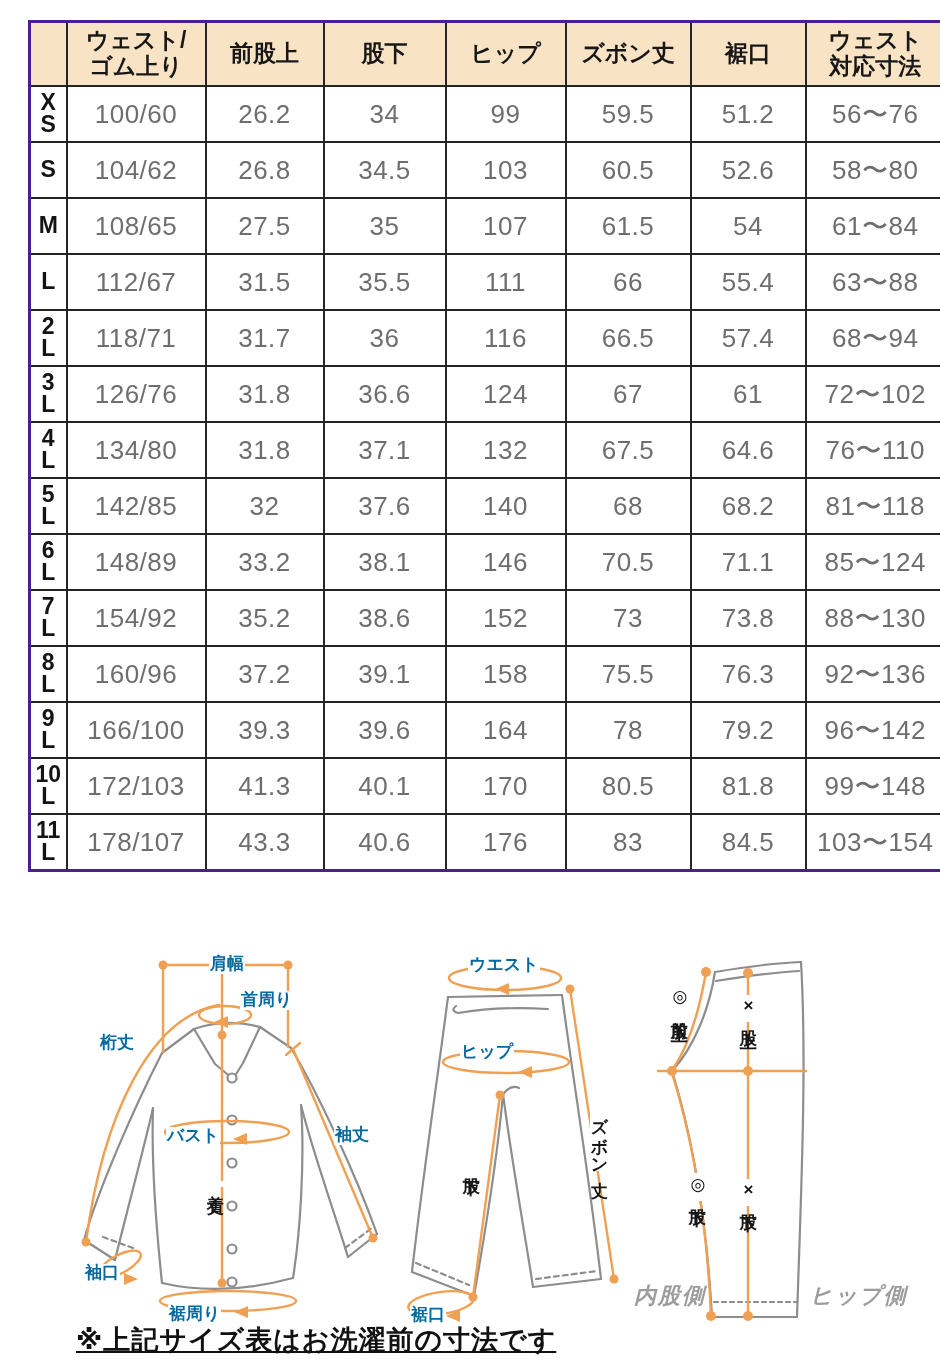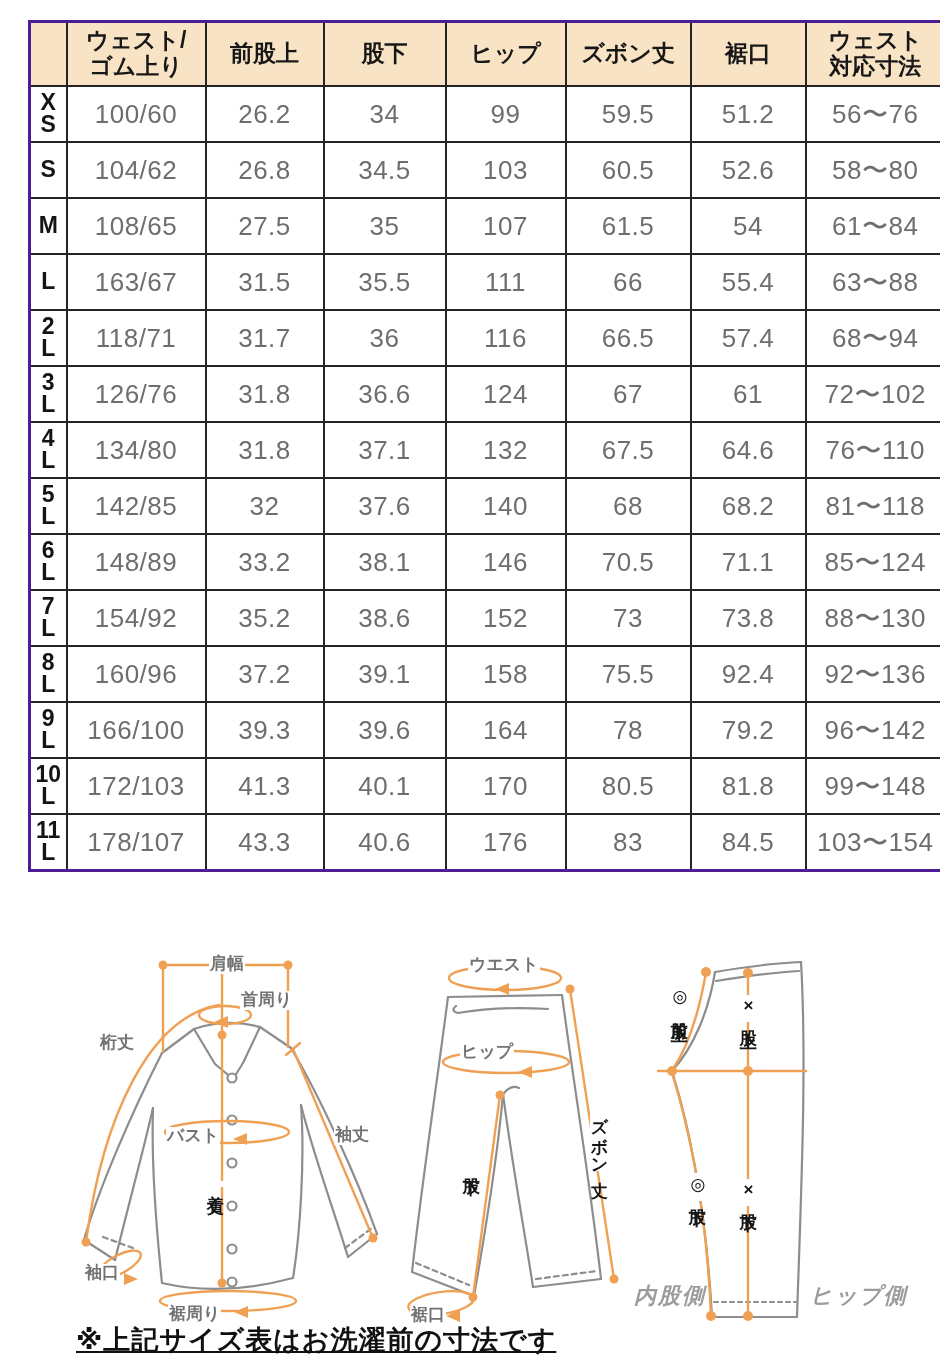--- a/index.html
+++ b/index.html
@@ -24,21 +24,21 @@
     color:#6e6e6e;font-size:26px;height:54px;background:#fff;letter-spacing:0.5px;
   }
   #size-table tbody th.size-cell{
     color:#141414;font-weight:bold;font-size:23px;line-height:0.95;
     white-space:pre-line;background:#fff;
   }
   
   #diagrams{position:absolute;left:0;top:945px;width:940px;height:415px;}
   #diagrams svg{position:absolute;left:0;top:0;}
   .dlabel{
-    position:absolute;font-size:17px;font-weight:bold;color:#737373;
+    position:absolute;font-size:17px;font-weight:bold;color:#0369a1;
     background:#fff;line-height:1.1;padding:0 1px;white-space:nowrap;z-index:2;
   }
   .vlabel{
     position:absolute;font-size:17px;font-weight:bold;color:#161616;
     background:#fff;writing-mode:vertical-rl;text-orientation:upright;
     line-height:1.05;letter-spacing:2px;padding:1px 0;z-index:2;
   }
   .side-label{
     position:absolute;font-size:22px;font-weight:bold;color:#9c9c9c;
     letter-spacing:2px;z-index:2;white-space:nowrap;font-style:italic;
@@ -103,21 +103,21 @@
         <td>108/65</td>
         <td>27.5</td>
         <td>35</td>
         <td>107</td>
         <td>61.5</td>
         <td>54</td>
         <td>61〜84</td>
       </tr>
       <tr>
         <th class="size-cell">L</th>
-        <td>163/67</td>
+        <td>112/67</td>
         <td>31.5</td>
         <td>35.5</td>
         <td>111</td>
         <td>66</td>
         <td>55.4</td>
         <td>63〜88</td>
       </tr>
       <tr>
         <th class="size-cell">2
 L</th>
@@ -185,21 +185,21 @@
         <td>88〜130</td>
       </tr>
       <tr>
         <th class="size-cell">8
 L</th>
         <td>160/96</td>
         <td>37.2</td>
         <td>39.1</td>
         <td>158</td>
         <td>75.5</td>
-        <td>92.4</td>
+        <td>76.3</td>
         <td>92〜136</td>
       </tr>
       <tr>
         <th class="size-cell">9
 L</th>
         <td>166/100</td>
         <td>39.3</td>
         <td>39.6</td>
         <td>164</td>
         <td>78</td>

